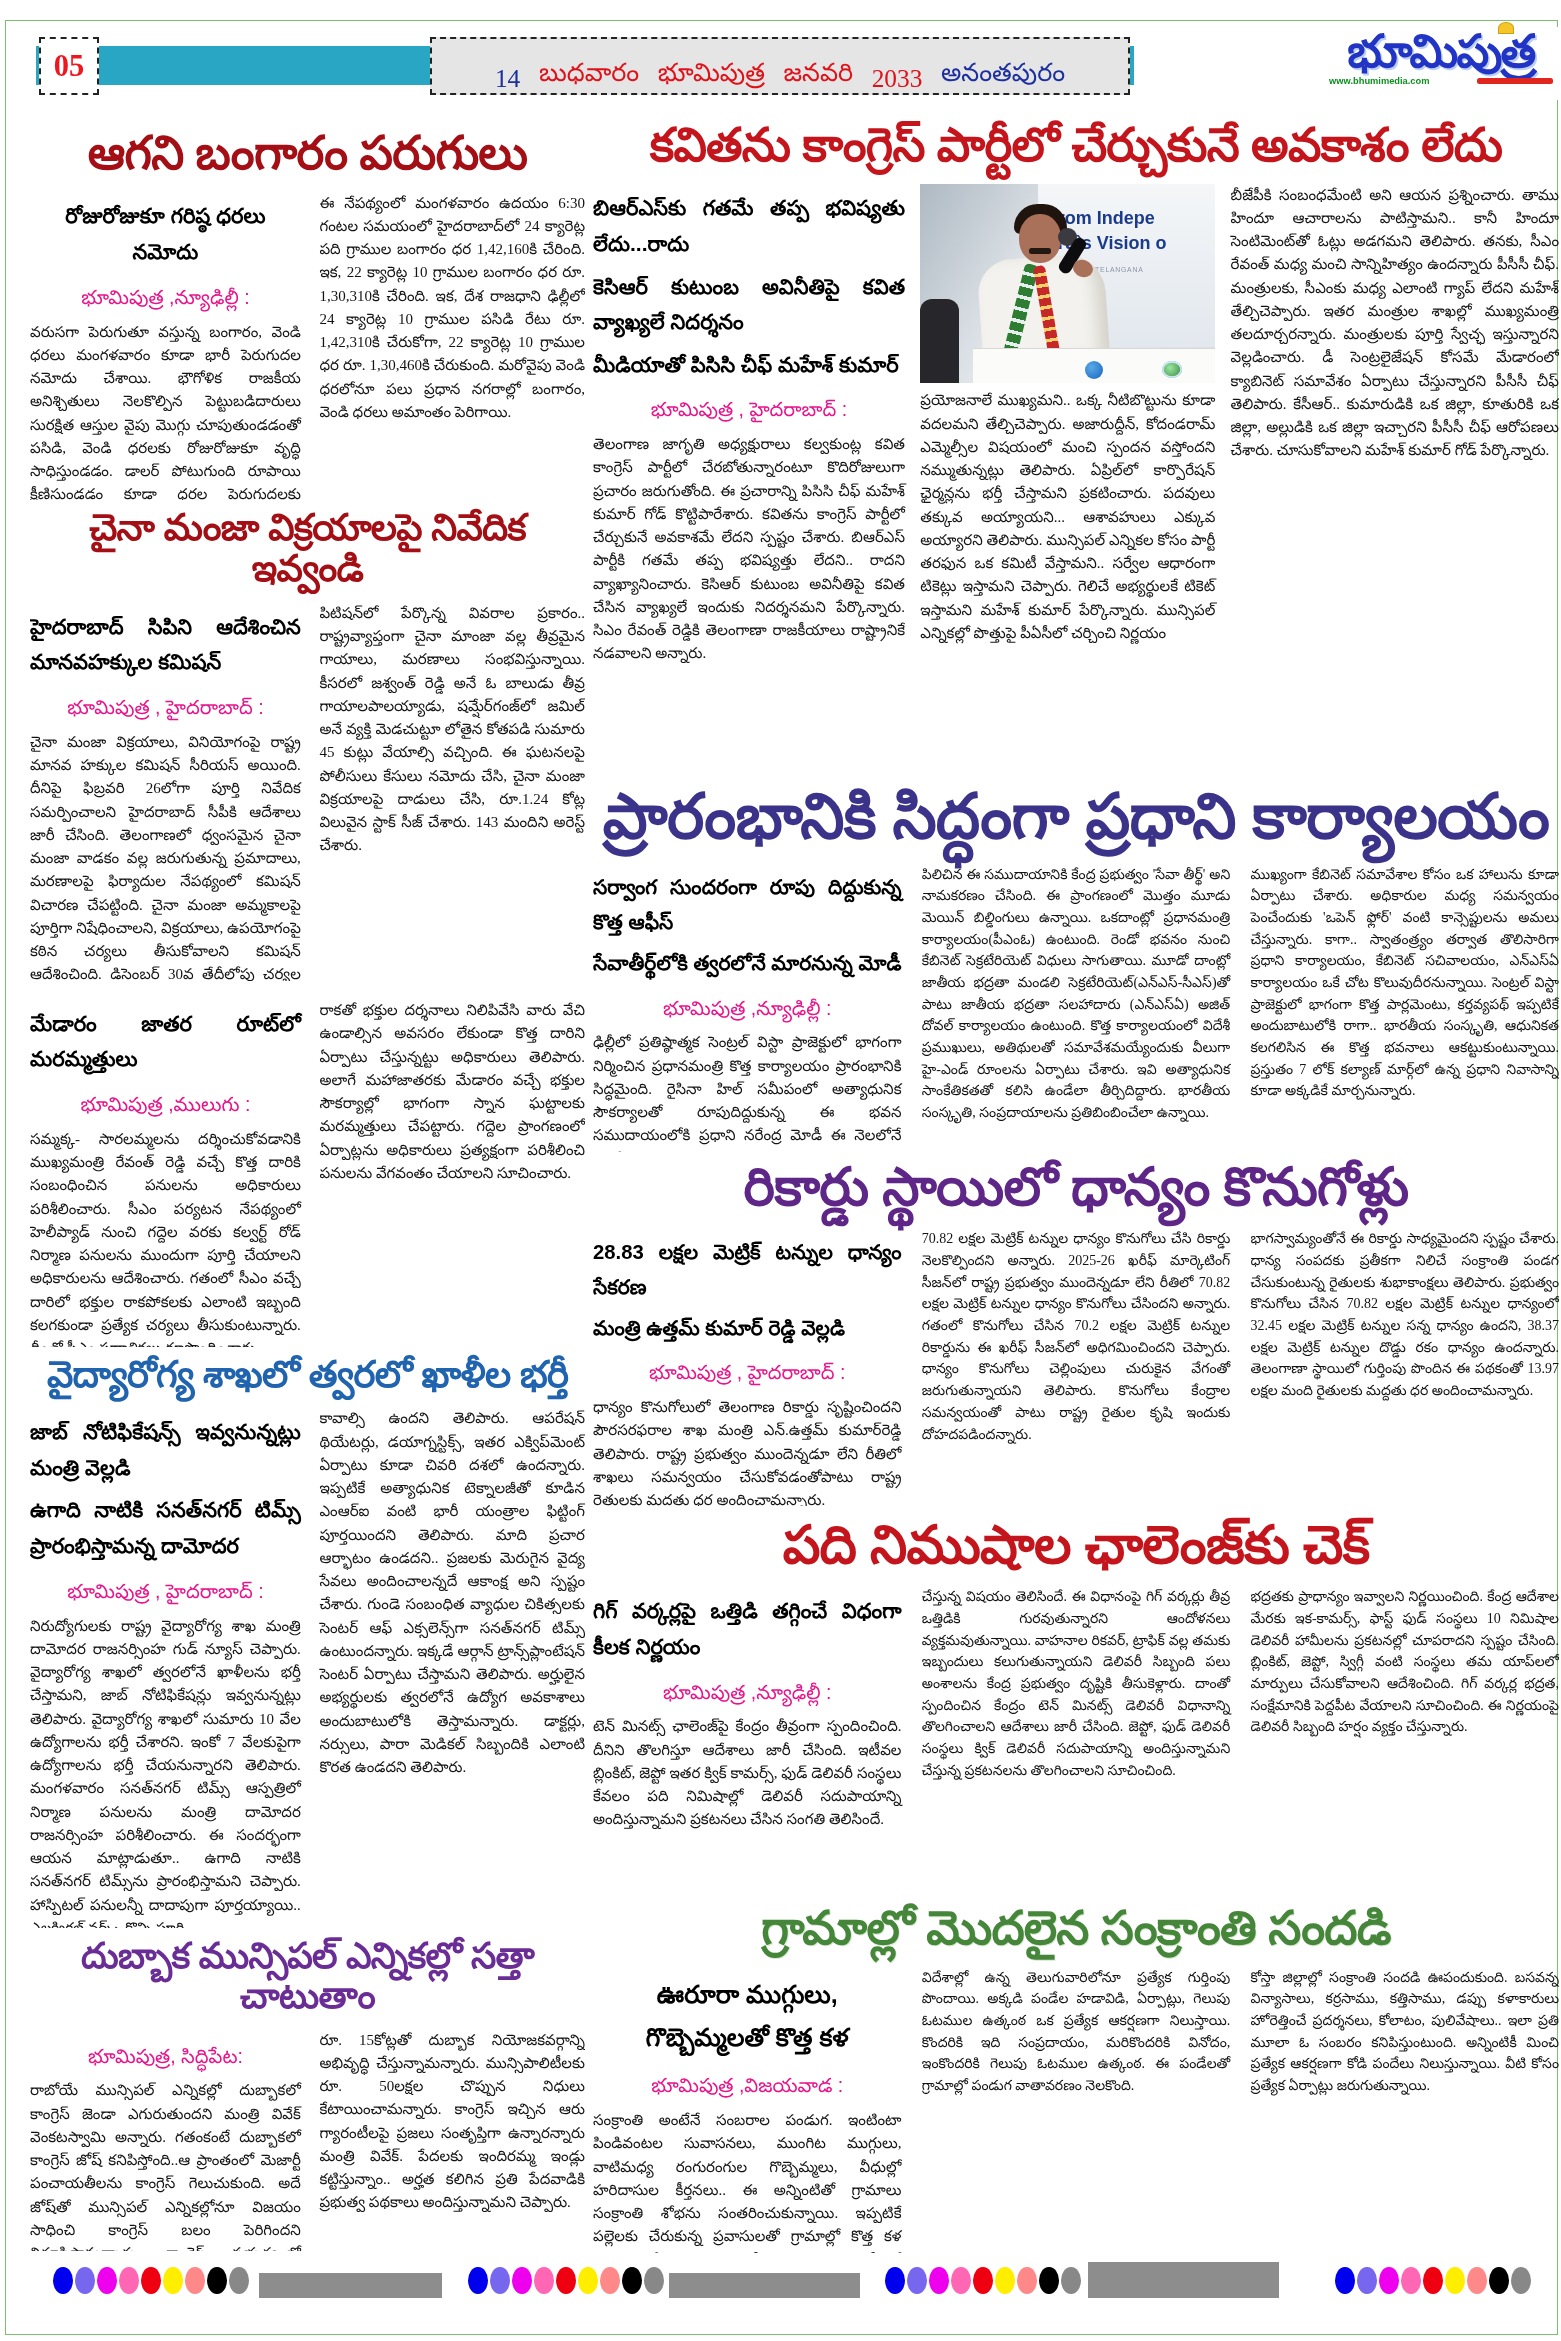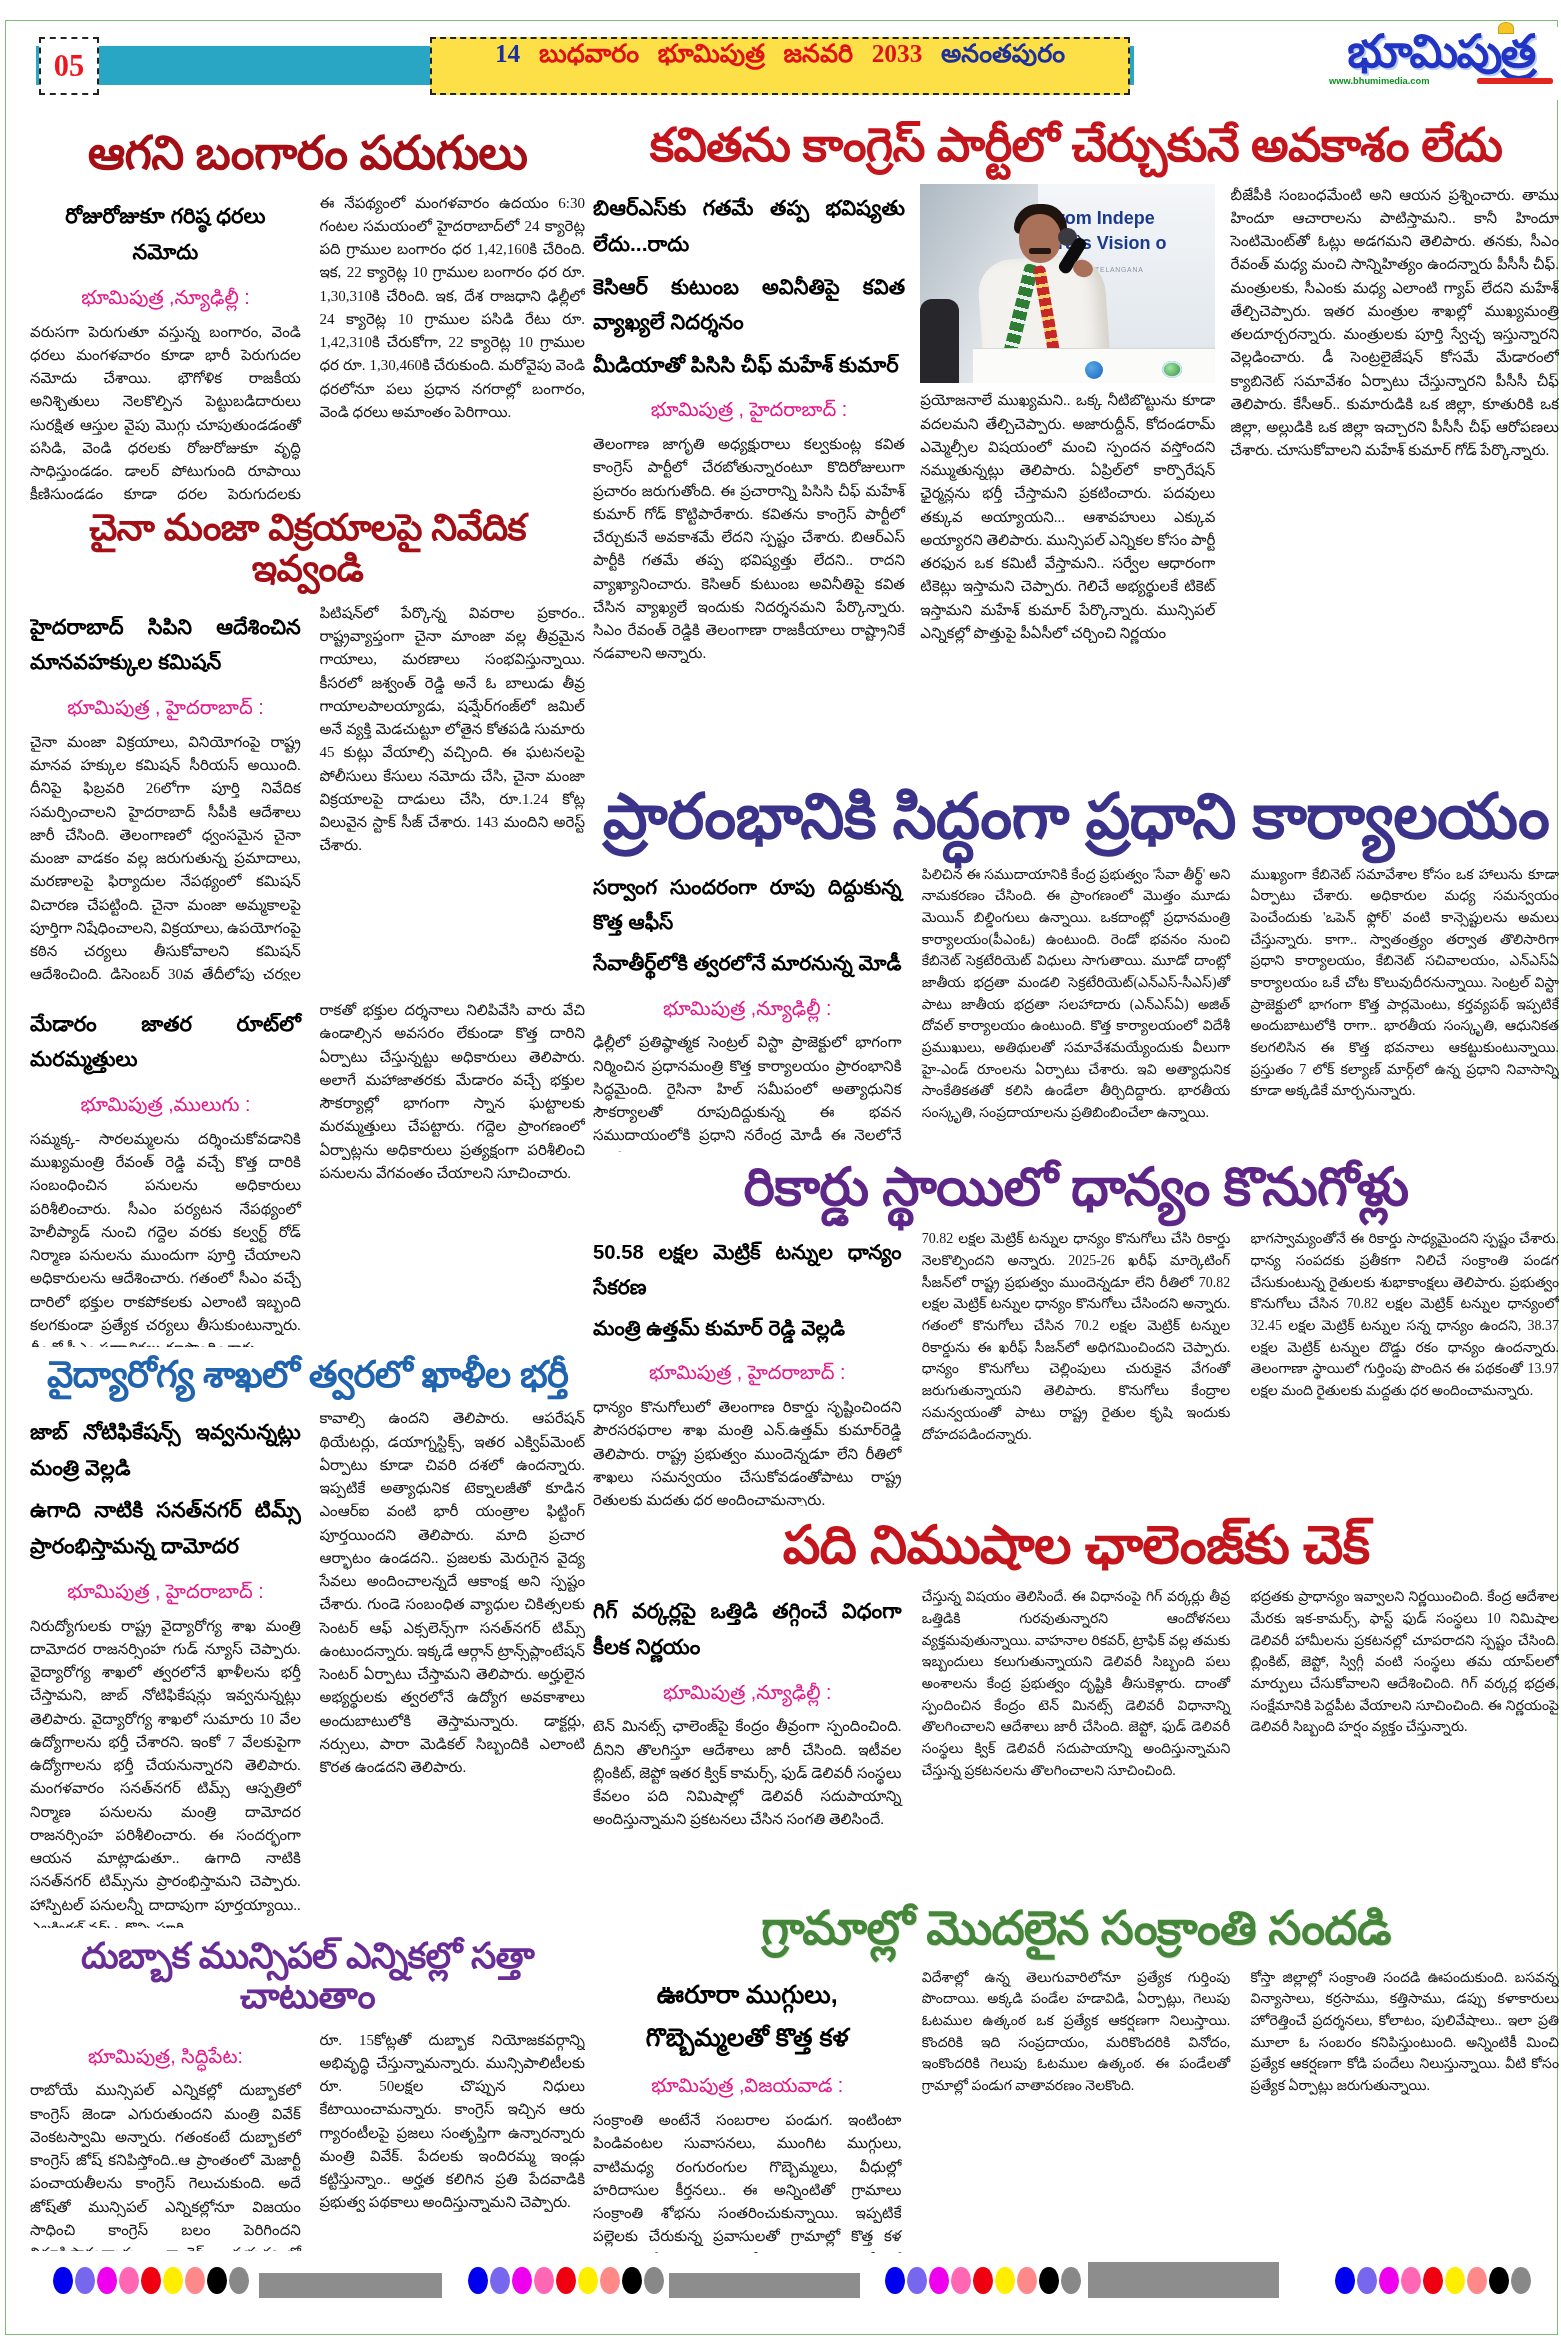--- a/index.html
+++ b/index.html
@@ -5,22 +5,22 @@
   html,body{margin:0;padding:0;}
   body{
     width:1562px;height:2342px;position:relative;background:#ffffff;
     font-family:"Liberation Serif","DejaVu Serif",serif;color:#111;overflow:hidden;
   }
   .frame{position:absolute;left:5.1px;top:20.3px;right:4.2px;bottom:6.8px;border:1.7px solid #7cbf6e;pointer-events:none;}
   
   .topbar{position:absolute;left:36px;top:46px;width:1098px;height:39px;background:#2aa6c5;}
   .pagenum-box{position:absolute;left:39px;top:37px;width:56px;height:54px;background:#fff;border:2.5px dashed #222;
     display:flex;align-items:center;justify-content:center;font-weight:bold;font-size:30.5px;color:#ee1720;}
-  .date-box{position:absolute;left:430px;top:37px;width:696px;height:54px;background:#fde047;border:2.5px dashed #222;
-    display:flex;align-items:flex-start;justify-content:center;gap:18.6px;font-weight:bold;font-size:25.4px;}
+  .date-box{position:absolute;left:430px;top:37px;width:696px;height:54px;background:#e5e5e5;border:2.5px dashed #222;
+    display:flex;align-items:flex-end;justify-content:center;gap:18.6px;font-weight:normal;font-size:25.4px;}
   .d-blue{color:#1c2f9e;} .d-red{color:#e01219;}
   .logo{position:absolute;left:1324px;top:27px;width:234px;height:73px;background:#fff;text-align:center;}
   .logo-title{font-size:46px;line-height:49px;font-weight:bold;color:#2134c4;letter-spacing:-1.7px;
     text-shadow:1.7px 1.7px 0 #bcd0f7;font-family:"Liberation Sans",sans-serif;}
   .logo-sub{display:flex;justify-content:space-between;padding:0 5.1px;align-items:center;}
   .logo-url{font-size:9.3px;color:#0d8f1f;font-weight:bold;font-family:"Liberation Sans",sans-serif;}
   .logo-tag{width:76px;height:5.1px;background:#e0261e;border-radius:2.5px;}
   .logo-crown{position:absolute;right:44px;top:-5.1px;width:13.6px;height:10.2px;background:#f5c52a;border-radius:50% 50% 0 0;border:0.8px solid #caa10e;}
   
   .article{position:absolute;overflow:hidden;}
@@ -191,21 +191,21 @@
     </div>
     <div class="col" style="font-size:14px;"><span>పిలిచిన ఈ సముదాయానికి కేంద్ర ప్రభుత్వం 'సేవా తీర్థ్' అని నామకరణం చేసింది. ఈ ప్రాంగణంలో మొత్తం మూడు మెయిన్ బిల్డింగులు ఉన్నాయి. ఒకదాంట్లో ప్రధానమంత్రి కార్యాలయం(పీఎంఓ) ఉంటుంది. రెండో భవనం నుంచి కేబినెట్ సెక్రటేరియెట్ విధులు సాగుతాయి. మూడో దాంట్లో జాతీయ భద్రతా మండలి సెక్రటేరియెట్(ఎన్ఎస్-సీఎస్)తో పాటు జాతీయ భద్రతా సలహాదారు (ఎన్ఎస్ఏ) అజిత్ దోవల్ కార్యాలయం ఉంటుంది. కొత్త కార్యాలయంలో విదేశీ ప్రముఖులు, అతిథులతో సమావేశమయ్యేందుకు వీలుగా హై-ఎండ్ రూంలను ఏర్పాటు చేశారు. ఇవి అత్యాధునిక సాంకేతికతతో కలిసి ఉండేలా తీర్చిదిద్దారు. భారతీయ సంస్కృతి, సంప్రదాయాలను ప్రతిబింబించేలా ఉన్నాయి.</span></div>
     <div class="col" style="font-size:14px;"><span>ముఖ్యంగా కేబినెట్ సమావేశాల కోసం ఒక హాలును కూడా ఏర్పాటు చేశారు. అధికారుల మధ్య సమన్వయం పెంచేందుకు 'ఒపెన్ ఫ్లోర్' వంటి కాన్సెప్టులను అమలు చేస్తున్నారు. కాగా.. స్వాతంత్ర్యం తర్వాత తొలిసారిగా ప్రధాని కార్యాలయం, కేబినెట్ సచివాలయం, ఎన్ఎస్ఏ కార్యాలయం ఒకే చోట కొలువుదీరనున్నాయి. సెంట్రల్ విస్టా ప్రాజెక్టులో భాగంగా కొత్త పార్లమెంటు, కర్తవ్యపథ్ ఇప్పటికే అందుబాటులోకి రాగా.. భారతీయ సంస్కృతి, ఆధునికత కలగలిసిన ఈ కొత్త భవనాలు ఆకట్టుకుంటున్నాయి. ప్రస్తుతం 7 లోక్ కల్యాణ్ మార్గ్‌లో ఉన్న ప్రధాని నివాసాన్ని కూడా అక్కడికే మార్చనున్నారు.</span></div>
   </div>
 </div>
 
 <div class="article" style="left:593px;top:1157px;width:966px;height:349px;">
   <div class="hl c-violet" style="font-size:53px;">రికార్డు స్థాయిలో ధాన్యం కొనుగోళ్లు</div>
   <div class="cols" style="gap:20.3px;">
     <div class="col">
-      <div class="sub" style="font-size:20.3px;">50.58 లక్షల మెట్రిక్ టన్నుల ధాన్యం సేకరణ</div>
+      <div class="sub" style="font-size:20.3px;">28.83 లక్షల మెట్రిక్ టన్నుల ధాన్యం సేకరణ</div>
       <div class="sub" style="font-size:20.3px;">మంత్రి ఉత్తమ్ కుమార్ రెడ్డి వెల్లడి</div>
       <div class="byline">భూమిపుత్ర , హైదరాబాద్ :</div>
       <span>ధాన్యం కొనుగోలులో తెలంగాణ రికార్డు సృష్టించిందని పౌరసరఫరాల శాఖ మంత్రి ఎన్.ఉత్తమ్ కుమార్‌రెడ్డి తెలిపారు. రాష్ట్ర ప్రభుత్వం ముందెన్నడూ లేని రీతిలో శాఖలు సమన్వయం చేసుకోవడంతోపాటు రాష్ట్ర రైతులకు మద్దతు ధర అందించామన్నారు.</span>
     </div>
     <div class="col" style="font-size:14px;"><span>70.82 లక్షల మెట్రిక్ టన్నుల ధాన్యం కొనుగోలు చేసి రికార్డు నెలకొల్పిందని అన్నారు. 2025-26 ఖరీఫ్ మార్కెటింగ్ సీజన్‌లో రాష్ట్ర ప్రభుత్వం ముందెన్నడూ లేని రీతిలో 70.82 లక్షల మెట్రిక్ టన్నుల ధాన్యం కొనుగోలు చేసిందని అన్నారు. గతంలో కొనుగోలు చేసిన 70.2 లక్షల మెట్రిక్ టన్నుల రికార్డును ఈ ఖరీఫ్ సీజన్‌లో అధిగమించిందని చెప్పారు. ధాన్యం కొనుగోలు చెల్లింపులు చురుకైన వేగంతో జరుగుతున్నాయని తెలిపారు. కొనుగోలు కేంద్రాల సమన్వయంతో పాటు రాష్ట్ర రైతుల కృషి ఇందుకు దోహదపడిందన్నారు.</span></div>
     <div class="col" style="font-size:14px;"><span>భాగస్వామ్యంతోనే ఈ రికార్డు సాధ్యమైందని స్పష్టం చేశారు. ధాన్య సంపదకు ప్రతీకగా నిలిచే సంక్రాంతి పండగ చేసుకుంటున్న రైతులకు శుభాకాంక్షలు తెలిపారు. ప్రభుత్వం కొనుగోలు చేసిన 70.82 లక్షల మెట్రిక్ టన్నుల ధాన్యంలో 32.45 లక్షల మెట్రిక్ టన్నుల సన్న ధాన్యం ఉందని, 38.37 లక్షల మెట్రిక్ టన్నుల దొడ్డు రకం ధాన్యం ఉందన్నారు. తెలంగాణా స్థాయిలో గుర్తింపు పొందిన ఈ పథకంతో 13.97 లక్షల మంది రైతులకు మద్దతు ధర అందించామన్నారు.</span></div>
   </div>
 </div>
 
 <div class="article" style="left:593px;top:1515px;width:966px;height:381px;">

